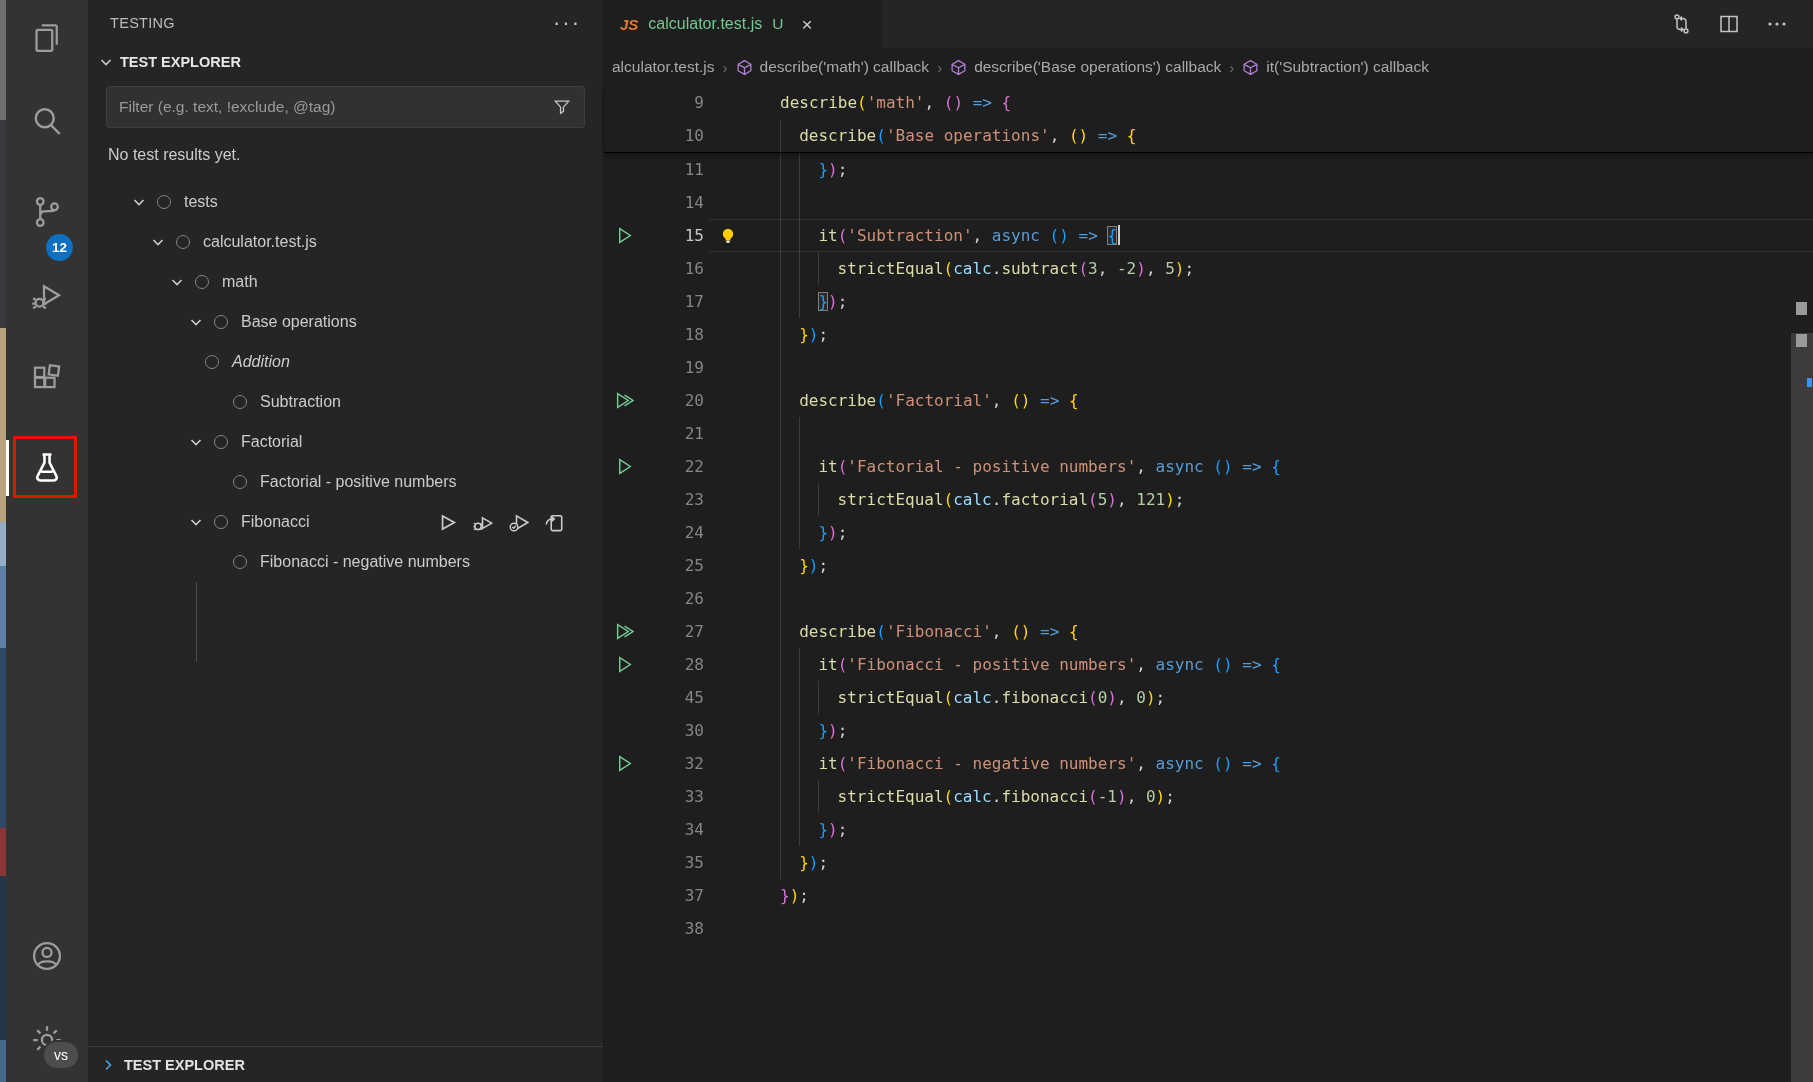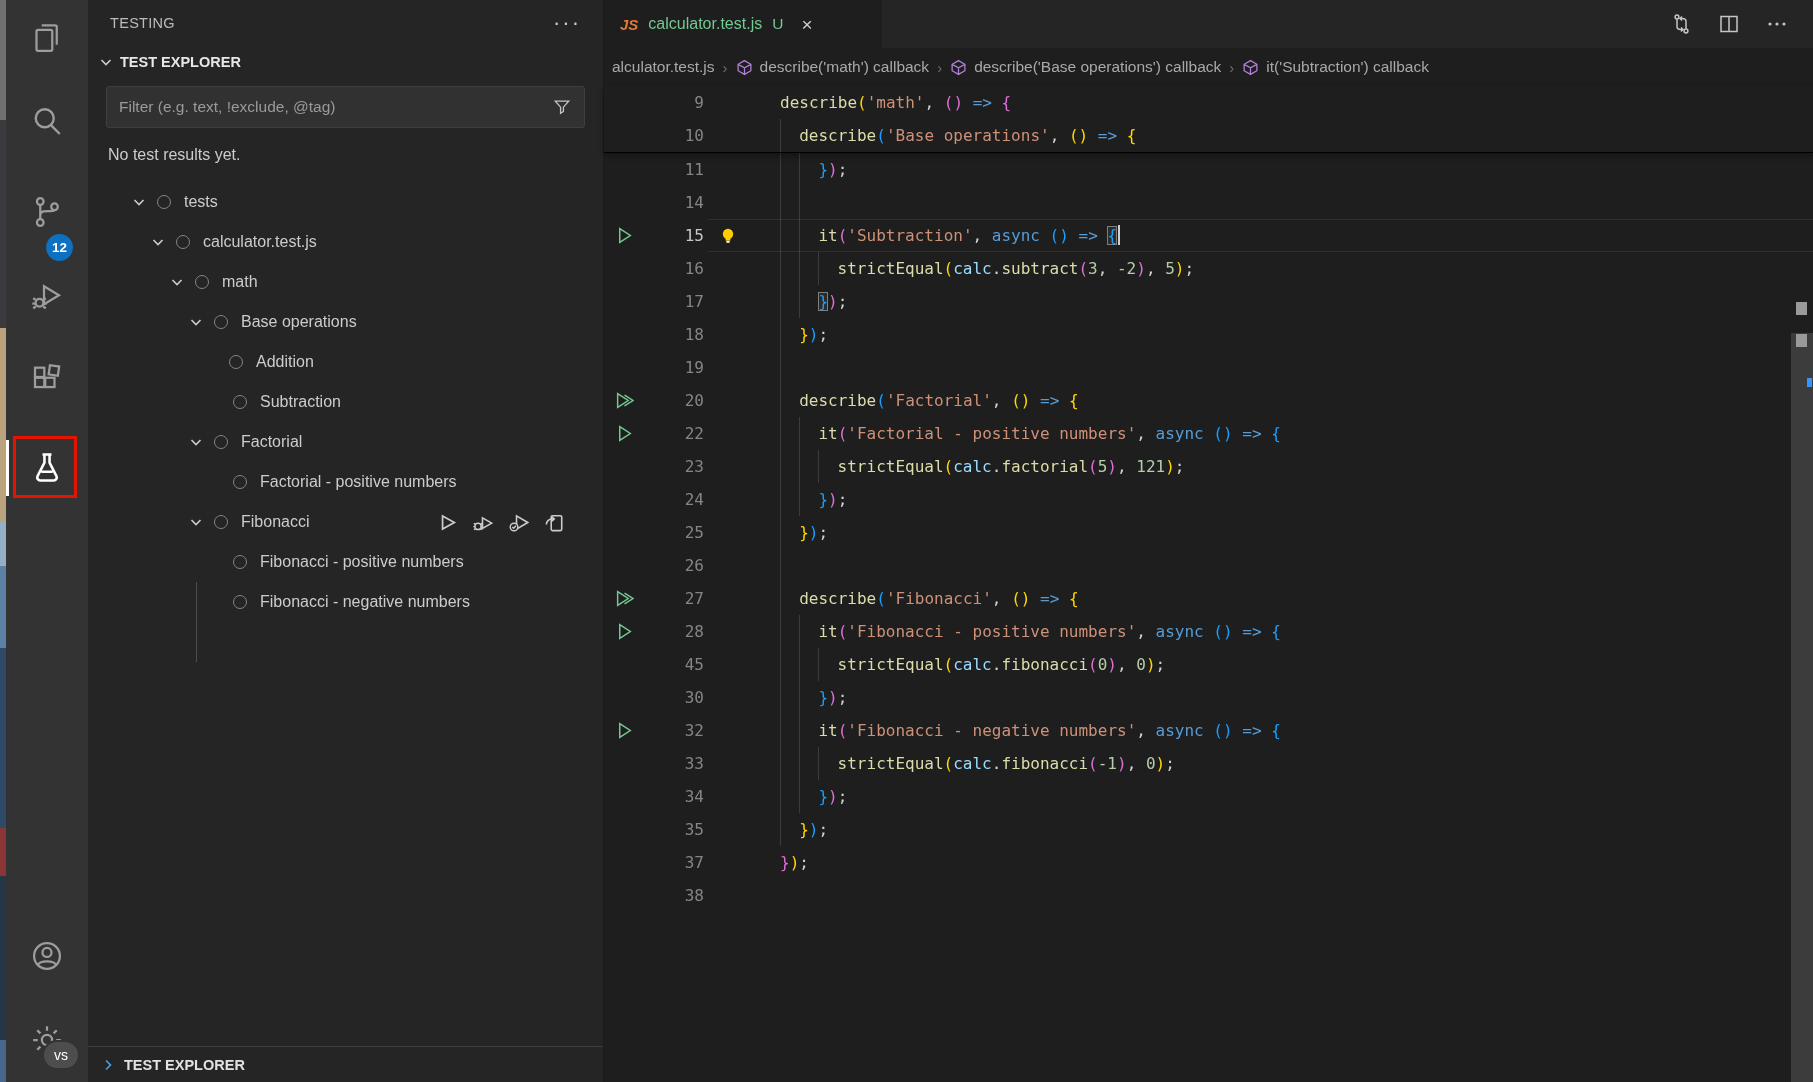--- a/index.html
+++ b/index.html
@@ -213,21 +213,21 @@
         </div>
         <div class="trow" style="padding-left: 100px;">
           <span class="tchev">
             <svg viewBox="0 0 16 16" width="16" height="16">
               <path d="M3.5 6 8 10.5 12.5 6" fill="none" stroke="currentColor" stroke-width="1.6"></path>
             </svg>
           </span>
           <span class="tcircle"></span>
           <span>Base operations</span>
         </div>
-        <div class="trow" style="padding-left: 115px;">
+        <div class="trow" style="padding-left: 91px; font-style: italic;">
           <span class="tchev"></span>
           <span class="tcircle"></span>
           <span>Addition</span>
         </div>
         <div class="trow" style="padding-left: 119px;">
           <span class="tchev"></span>
           <span class="tcircle"></span>
           <span>Subtraction</span>
         </div>
         <div class="trow" style="padding-left: 100px;">
@@ -266,25 +266,20 @@
               <circle cx="4.6" cy="11.4" r="2.9" fill="#252526" stroke="currentColor" stroke-width="1.1"></circle>
               <path d="M3.3 11.4l1 1 1.7-1.9" fill="none" stroke="currentColor" stroke-width="1.1"></path>
             </svg>
             <svg viewBox="0 0 16 16" width="21" height="21">
               <rect x="5.5" y="2.8" width="8" height="11.4" rx="1" fill="none" stroke="currentColor" stroke-width="1.2"></rect>
               <path d="M1.8 9.5a4.2 4.2 0 0 1 4.2-4.2h1.6 M6 3.6l1.8 1.7L6 7" fill="none" stroke="currentColor" stroke-width="1.2"></path>
             </svg>
           </span>
         </div>
         <div class="tguide" style="top: 400px; height: 80px;"></div>
-        <div class="trow" style="padding-left: 119px;">
-          <span class="tchev"></span>
-          <span class="tcircle"></span>
-          <span>Fibonacci - positive numbers</span>
-        </div>
         <div class="trow" style="padding-left: 119px;">
           <span class="tchev"></span>
           <span class="tcircle"></span>
           <span>Fibonacci - negative numbers</span>
         </div>
       </div>
     <div class="sb-bottom">
       <svg width="16" height="16" viewBox="0 0 16 16" fill="none" stroke="#4aa0e0" stroke-width="1.6">
           <path d="M6 3.5 10.5 8 6 12.5"></path>
         </svg>
@@ -423,20 +418,26 @@
               <svg viewBox="0 0 18 18" width="19" height="19">
                 <path d="M2.5 2.5 12.5 9 2.5 15.5z" fill="none" stroke="currentColor" stroke-width="1.4"></path>
                 <path d="M9 3.8 17 9l-8 5.2" fill="none" stroke="currentColor" stroke-width="1.4"></path>
               </svg>
             </div>
             <div class="num">20</div>
             <div class="marg"></div>
             <div class="codetxt"><div class="iguide" style="left: 28px;"></div><span style="padding-left: 19.2px; display: inline-block;"><span style="color: rgb(220, 220, 170);">describe</span><span style="color: rgb(23, 159, 255);">(</span><span style="color: rgb(206, 145, 120);">'Factorial'</span><span style="color: rgb(212, 212, 212);">, </span><span style="color: rgb(255, 215, 0);">()</span><span style="color: rgb(86, 156, 214);"> =&gt; </span><span style="color: rgb(255, 215, 0);">{</span></span></div>
           </div>
           <div class="cl">
+            <div class="slot-run"></div>
+            <div class="num">21</div>
+            <div class="marg"></div>
+            <div class="codetxt"><div class="iguide" style="left: 28px;"></div><div class="iguide" style="left: 47.2px;"></div><span style="padding-left: 0px; display: inline-block;"></span></div>
+          </div>
+          <div class="cl">
             <div class="slot-run">
               <svg viewBox="0 0 18 18" width="19" height="19">
                 <path d="M4.5 2.5 14.5 9 4.5 15.5z" fill="none" stroke="currentColor" stroke-width="1.4"></path>
               </svg>
             </div>
             <div class="num">22</div>
             <div class="marg"></div>
             <div class="codetxt"><div class="iguide" style="left: 28px;"></div><div class="iguide" style="left: 47.2px;"></div><span style="padding-left: 38.4px; display: inline-block;"><span style="color: rgb(220, 220, 170);">it</span><span style="color: rgb(218, 112, 214);">(</span><span style="color: rgb(206, 145, 120);">'Factorial - positive numbers'</span><span style="color: rgb(212, 212, 212);">, </span><span style="color: rgb(86, 156, 214);">async </span><span style="color: rgb(23, 159, 255);">()</span><span style="color: rgb(86, 156, 214);"> =&gt; </span><span style="color: rgb(23, 159, 255);">{</span></span></div>
           </div>
           <div class="cl">

